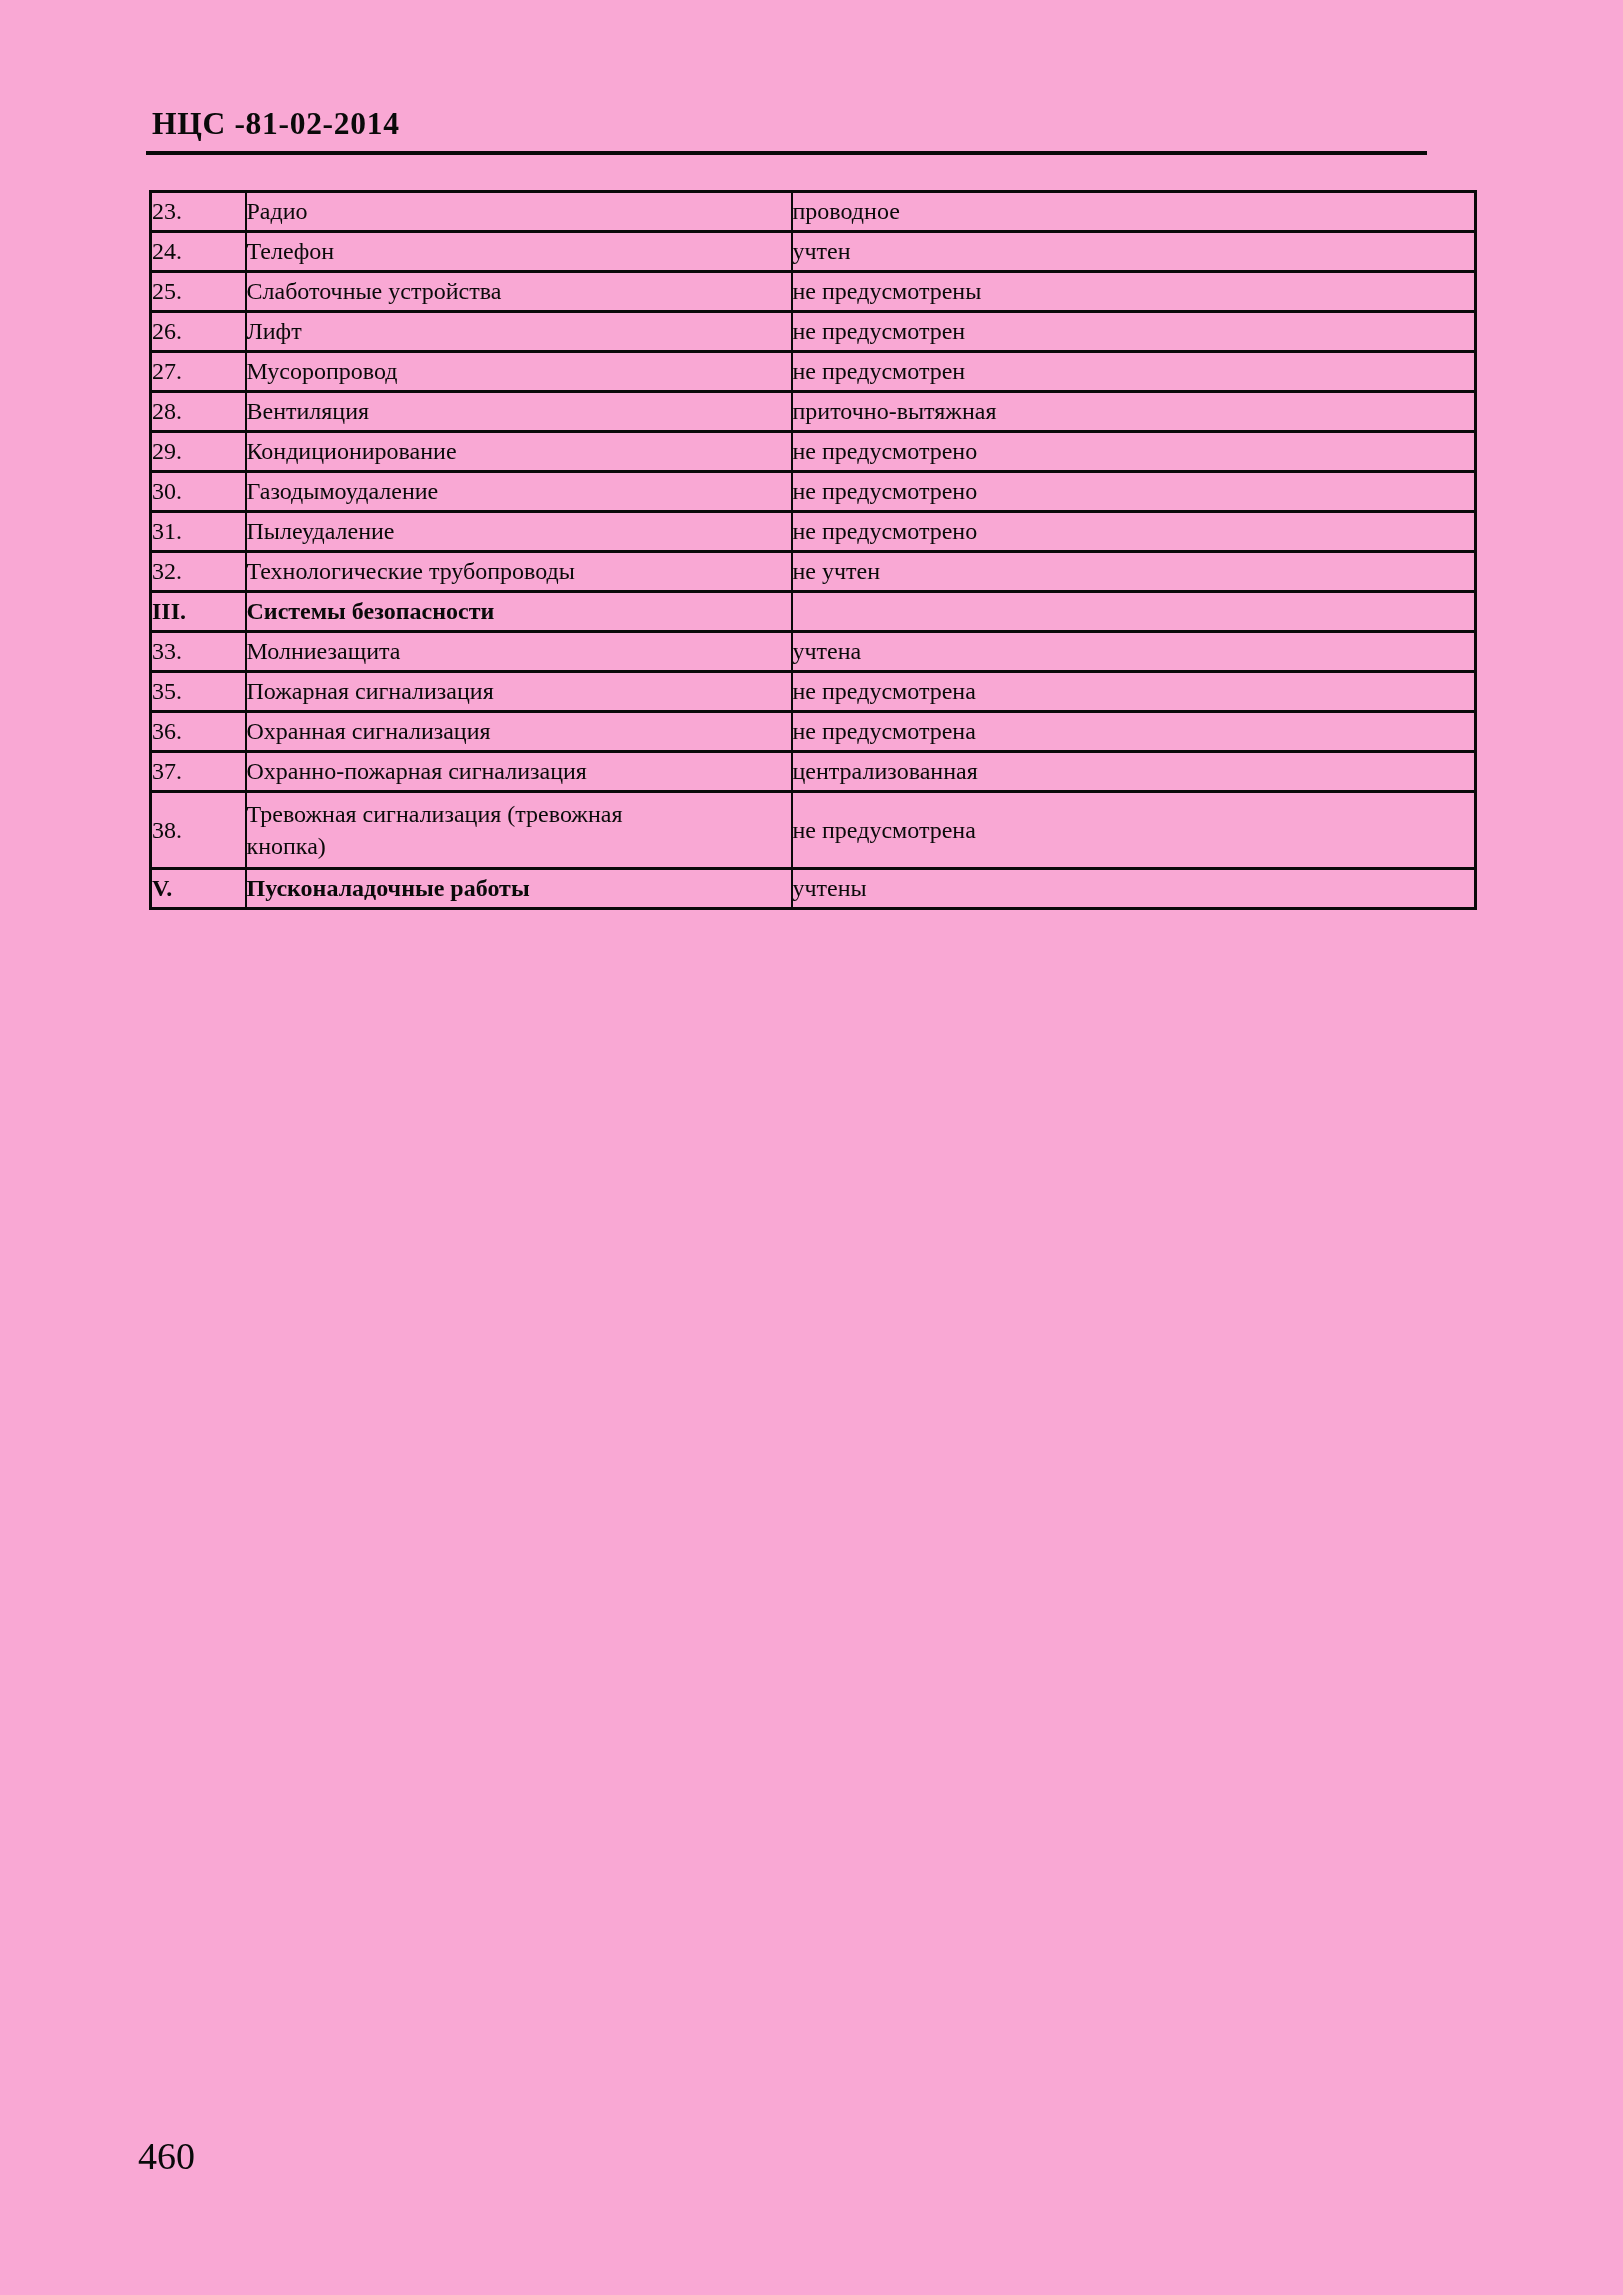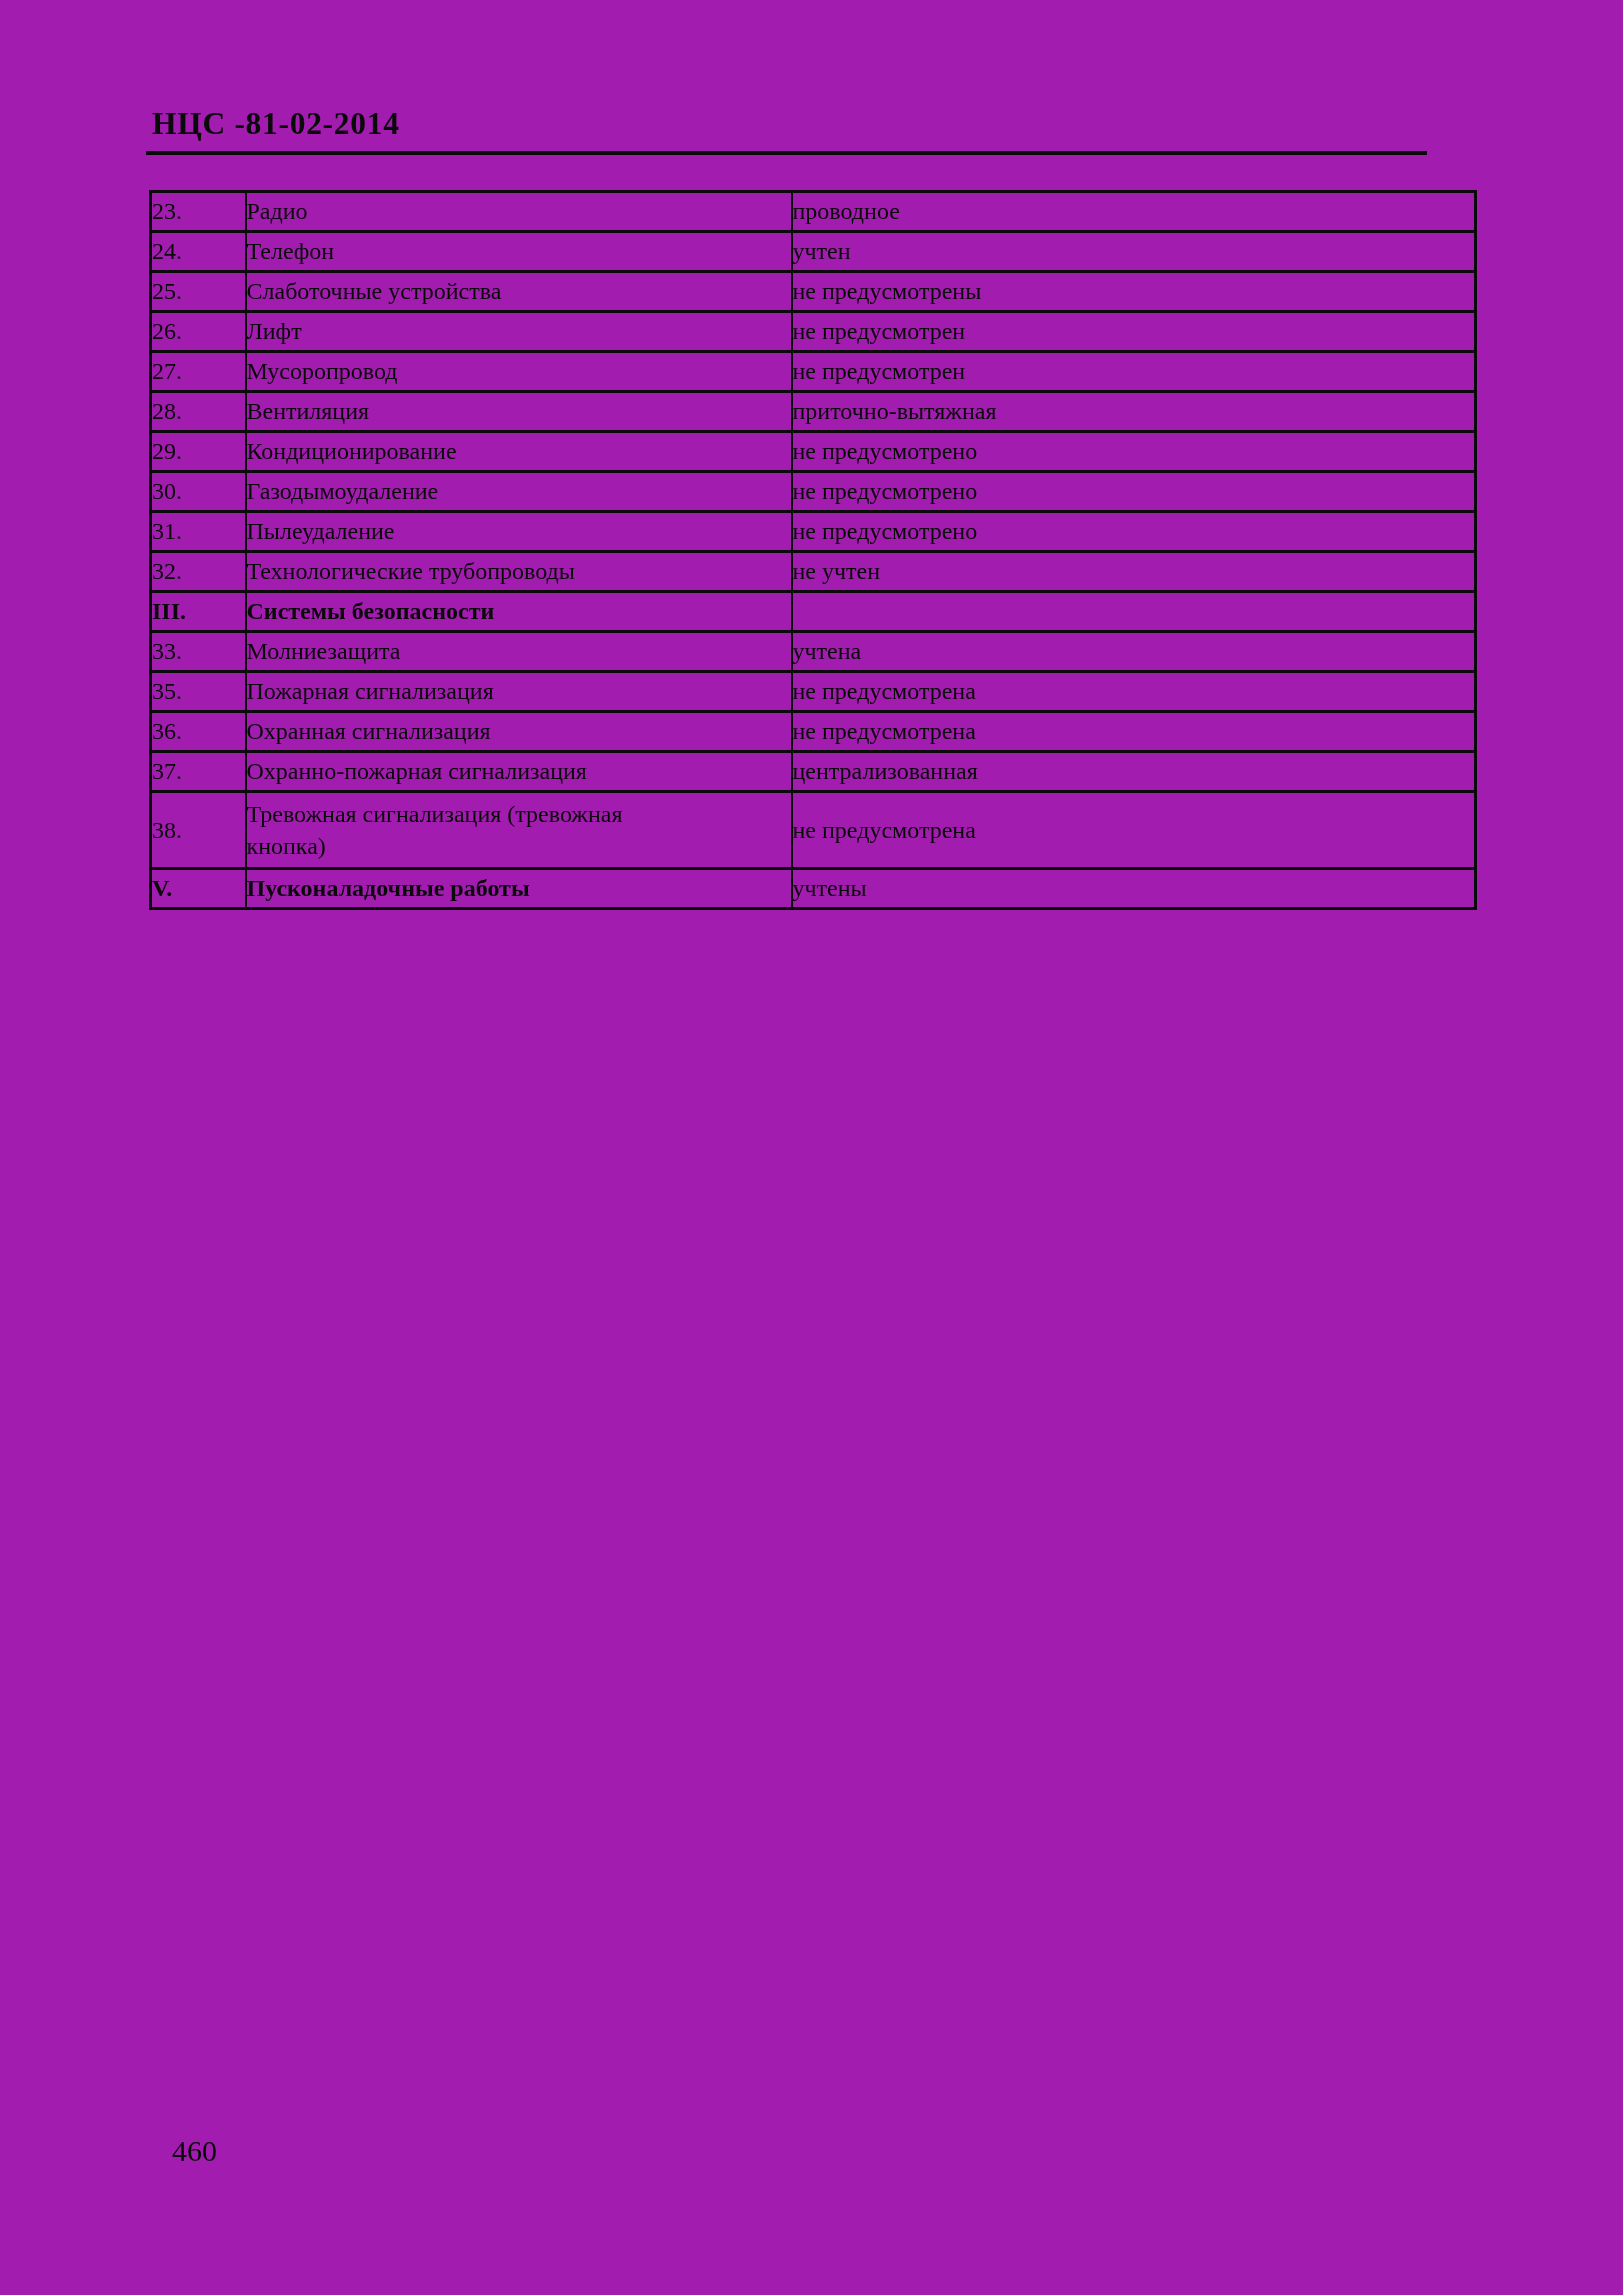--- a/index.html
+++ b/index.html
@@ -1,20 +1,20 @@
 <!DOCTYPE html>
 <html style="font-size:10.7px"><head>
 <meta charset="utf-8">
 <style>
   html, body { margin: 0; padding: 0; background: #ffffff; }
   .page {
     position: relative;
     width: 1623px;
     height: 2295px;
-    background: #a21caf;
+    background: #f9a8d4;
     font-family: "Liberation Serif", "DejaVu Serif", serif;
     color: #0a0a0a;
     overflow: hidden;
   }
   .doc-header {
     position: absolute;
     left: 152px;
     top: 106px;
     font-size: 31.5px;
     font-weight: 600;
@@ -56,22 +56,21 @@
   }
   td.num { text-align: left; }
   td.label { padding-left: 15.4px; white-space: pre-line; }
   td.value { padding-left: 14.7px; }
   tr.section td.num,
   tr.section td.label { font-weight: bold; }
   .page-number {
     position: absolute;
     left: 138px;
     top: 2134px;
-    font-size: 30px;
-    margin-left: 34px;
+    font-size: 38px;
   }
 </style>
 </head>
 <body>
 
 <div class="page">
 
   <div class="doc-header">НЦС -81-02-2014</div>
   <div class="header-rule"></div>
 

